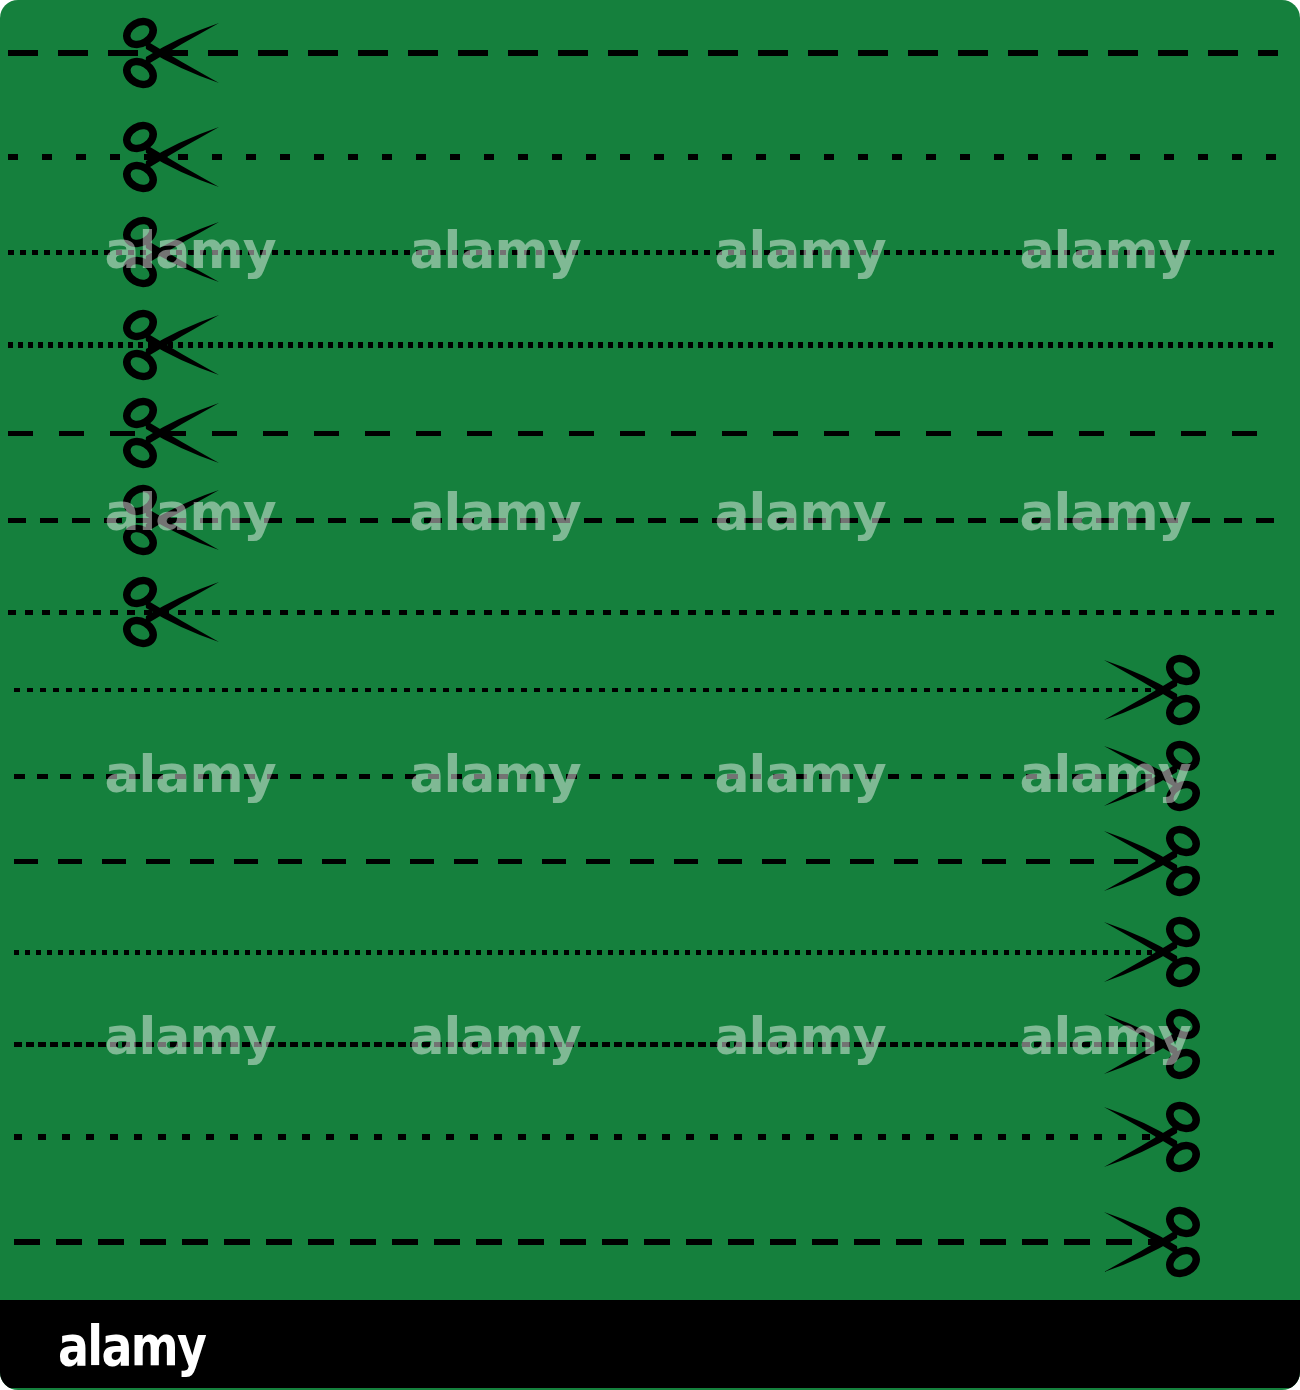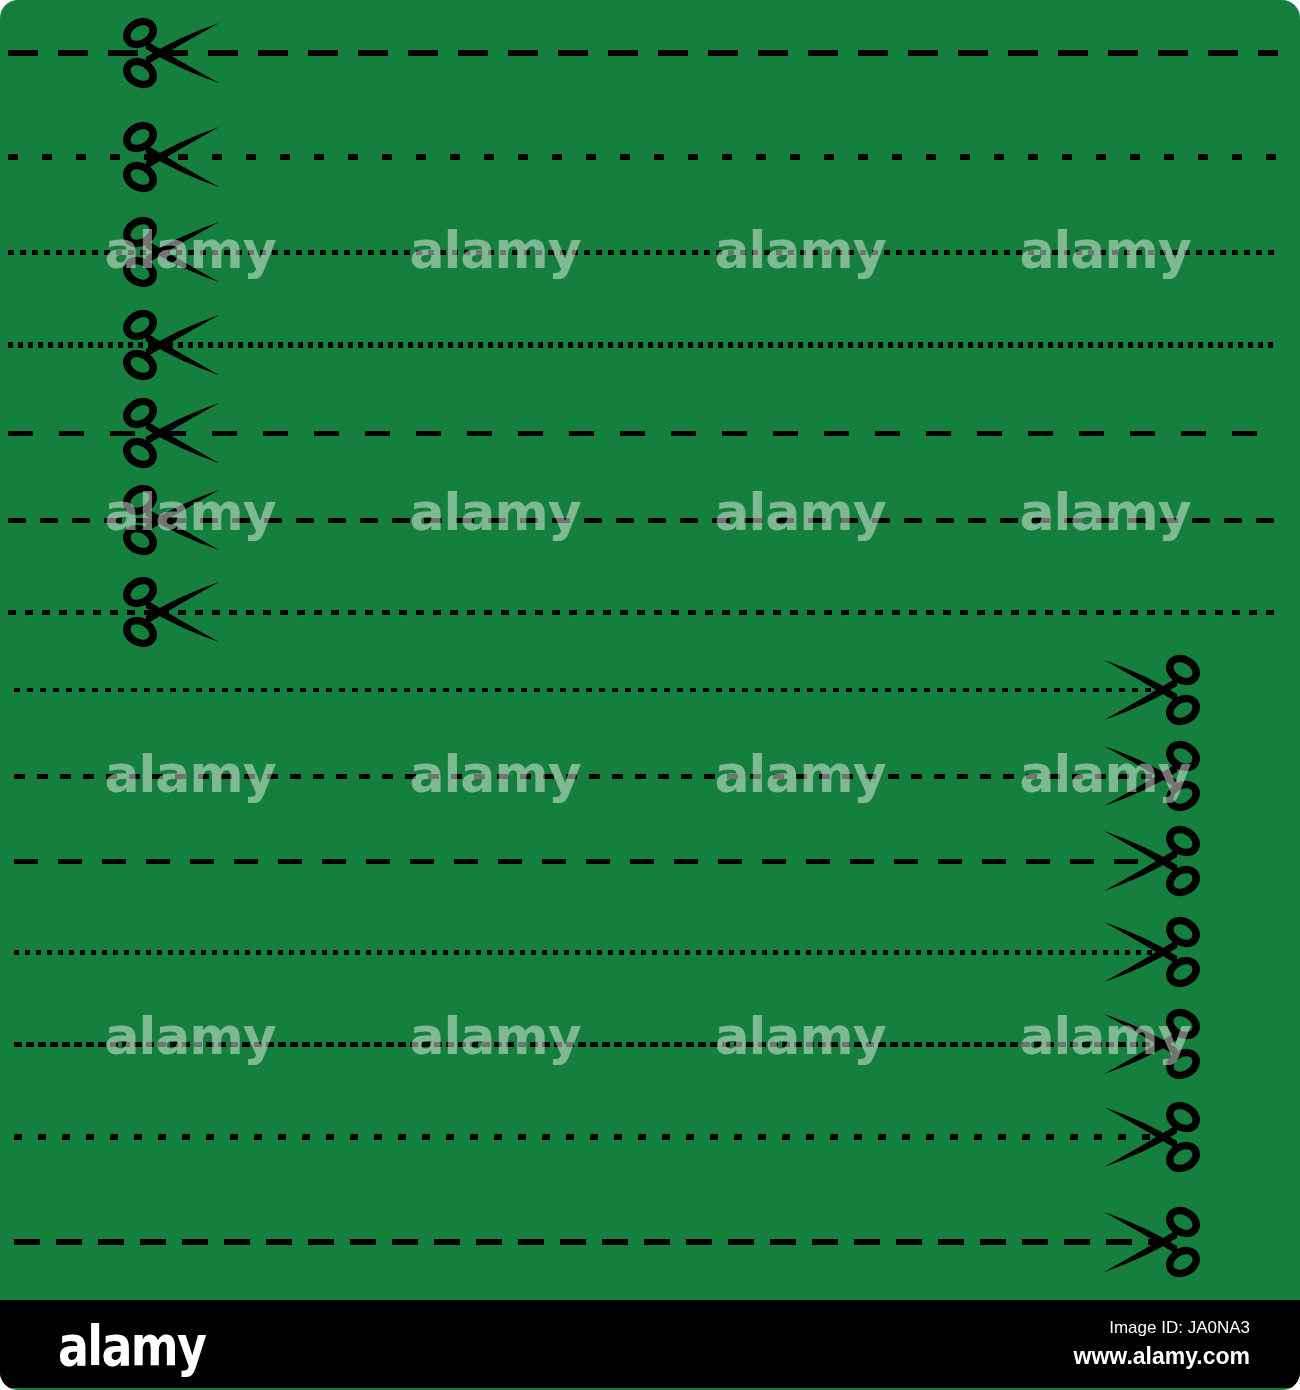--- a/index.html
+++ b/index.html
@@ -266,19 +266,15 @@
       <div class="watermark-tile" style="left: 800px; top: 776px; opacity: 0.45; font-size: 52px;">alamy</div>
       <div class="watermark-tile" style="left: 1105px; top: 776px; opacity: 0.45; font-size: 52px;">alamy</div>
       <div class="watermark-tile" style="left: 190px; top: 1038px; opacity: 0.45; font-size: 52px;">alamy</div>
       <div class="watermark-tile" style="left: 495px; top: 1038px; opacity: 0.45; font-size: 52px;">alamy</div>
       <div class="watermark-tile" style="left: 800px; top: 1038px; opacity: 0.45; font-size: 52px;">alamy</div>
       <div class="watermark-tile" style="left: 1105px; top: 1038px; opacity: 0.45; font-size: 52px;">alamy</div>
     </div>
 
   <div class="footer-bar">
     <div class="footer-logo">alamy</div>
-    <div class="footer-meta">
-      <div class="footer-image-id">Image ID: JA0NA3</div>
-      <div class="footer-url">www.alamy.com</div>
-    </div>
   </div>
 
 </div>
 
 </body></html>

